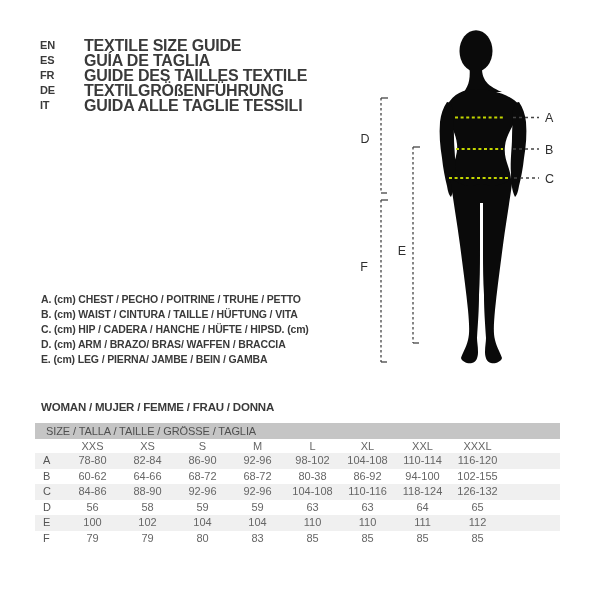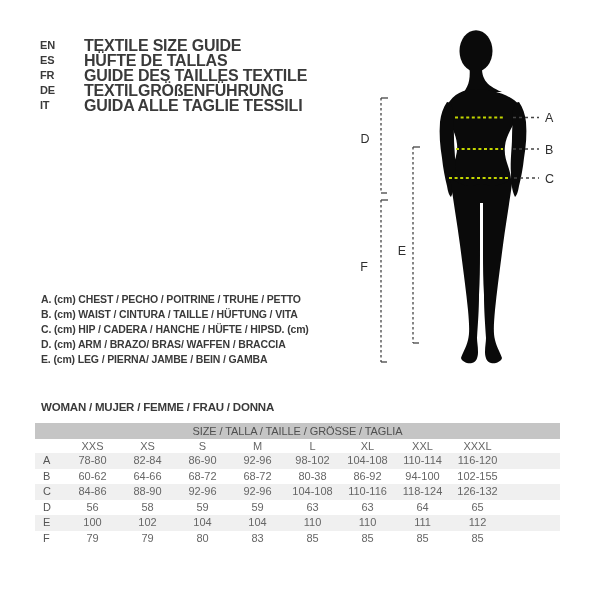--- a/index.html
+++ b/index.html
@@ -24,40 +24,40 @@
   .legend-line{height:15px;line-height:15px;font-size:10.5px;font-weight:bold;
     letter-spacing:-0.15px;color:#3a3a3a;white-space:nowrap;}
 
   
   .woman-title{position:absolute;top:401px;left:41px;font-size:11.5px;font-weight:bold;
     letter-spacing:-0.2px;color:#3a3a3a;}
 
   
   .size-table{position:absolute;top:423px;left:35px;width:525px;font-size:11px;color:#666;}
   .table-bar{height:16px;line-height:16px;background:#c5c5c5;color:#4f4f4f;
-    padding-left:0;font-size:11px;letter-spacing:-0.1px;text-align:center;}
+    padding-left:11px;font-size:11px;letter-spacing:-0.1px;}
   .t-row{display:flex;height:15.5px;line-height:15.5px;}
   .t-row.head{height:14px;line-height:15px;}
   .t-row.alt{background:#f0f0f0;}
   .cell{flex:0 0 55px;width:55px;text-align:center;white-space:nowrap;}
   .cell.rowlabel{flex:0 0 22px;width:22px;padding-left:8px;text-align:left;color:#555;}
 </style>
 </head>
 <body>
 
 <div class="page">
 
   <div class="lang-list">
     <div class="lang-row">
       <span class="lang-code">EN</span>
       <span class="lang-text">TEXTILE SIZE GUIDE</span>
     </div>
     <div class="lang-row">
       <span class="lang-code">ES</span>
-      <span class="lang-text">HÜFTE DE TALLAS</span>
+      <span class="lang-text">GUÍA DE TAGLIA</span>
     </div>
     <div class="lang-row">
       <span class="lang-code">FR</span>
       <span class="lang-text">GUIDE DES TAILLES TEXTILE</span>
     </div>
     <div class="lang-row">
       <span class="lang-code">DE</span>
       <span class="lang-text">TEXTILGRÖßENFÜHRUNG</span>
     </div>
     <div class="lang-row">

